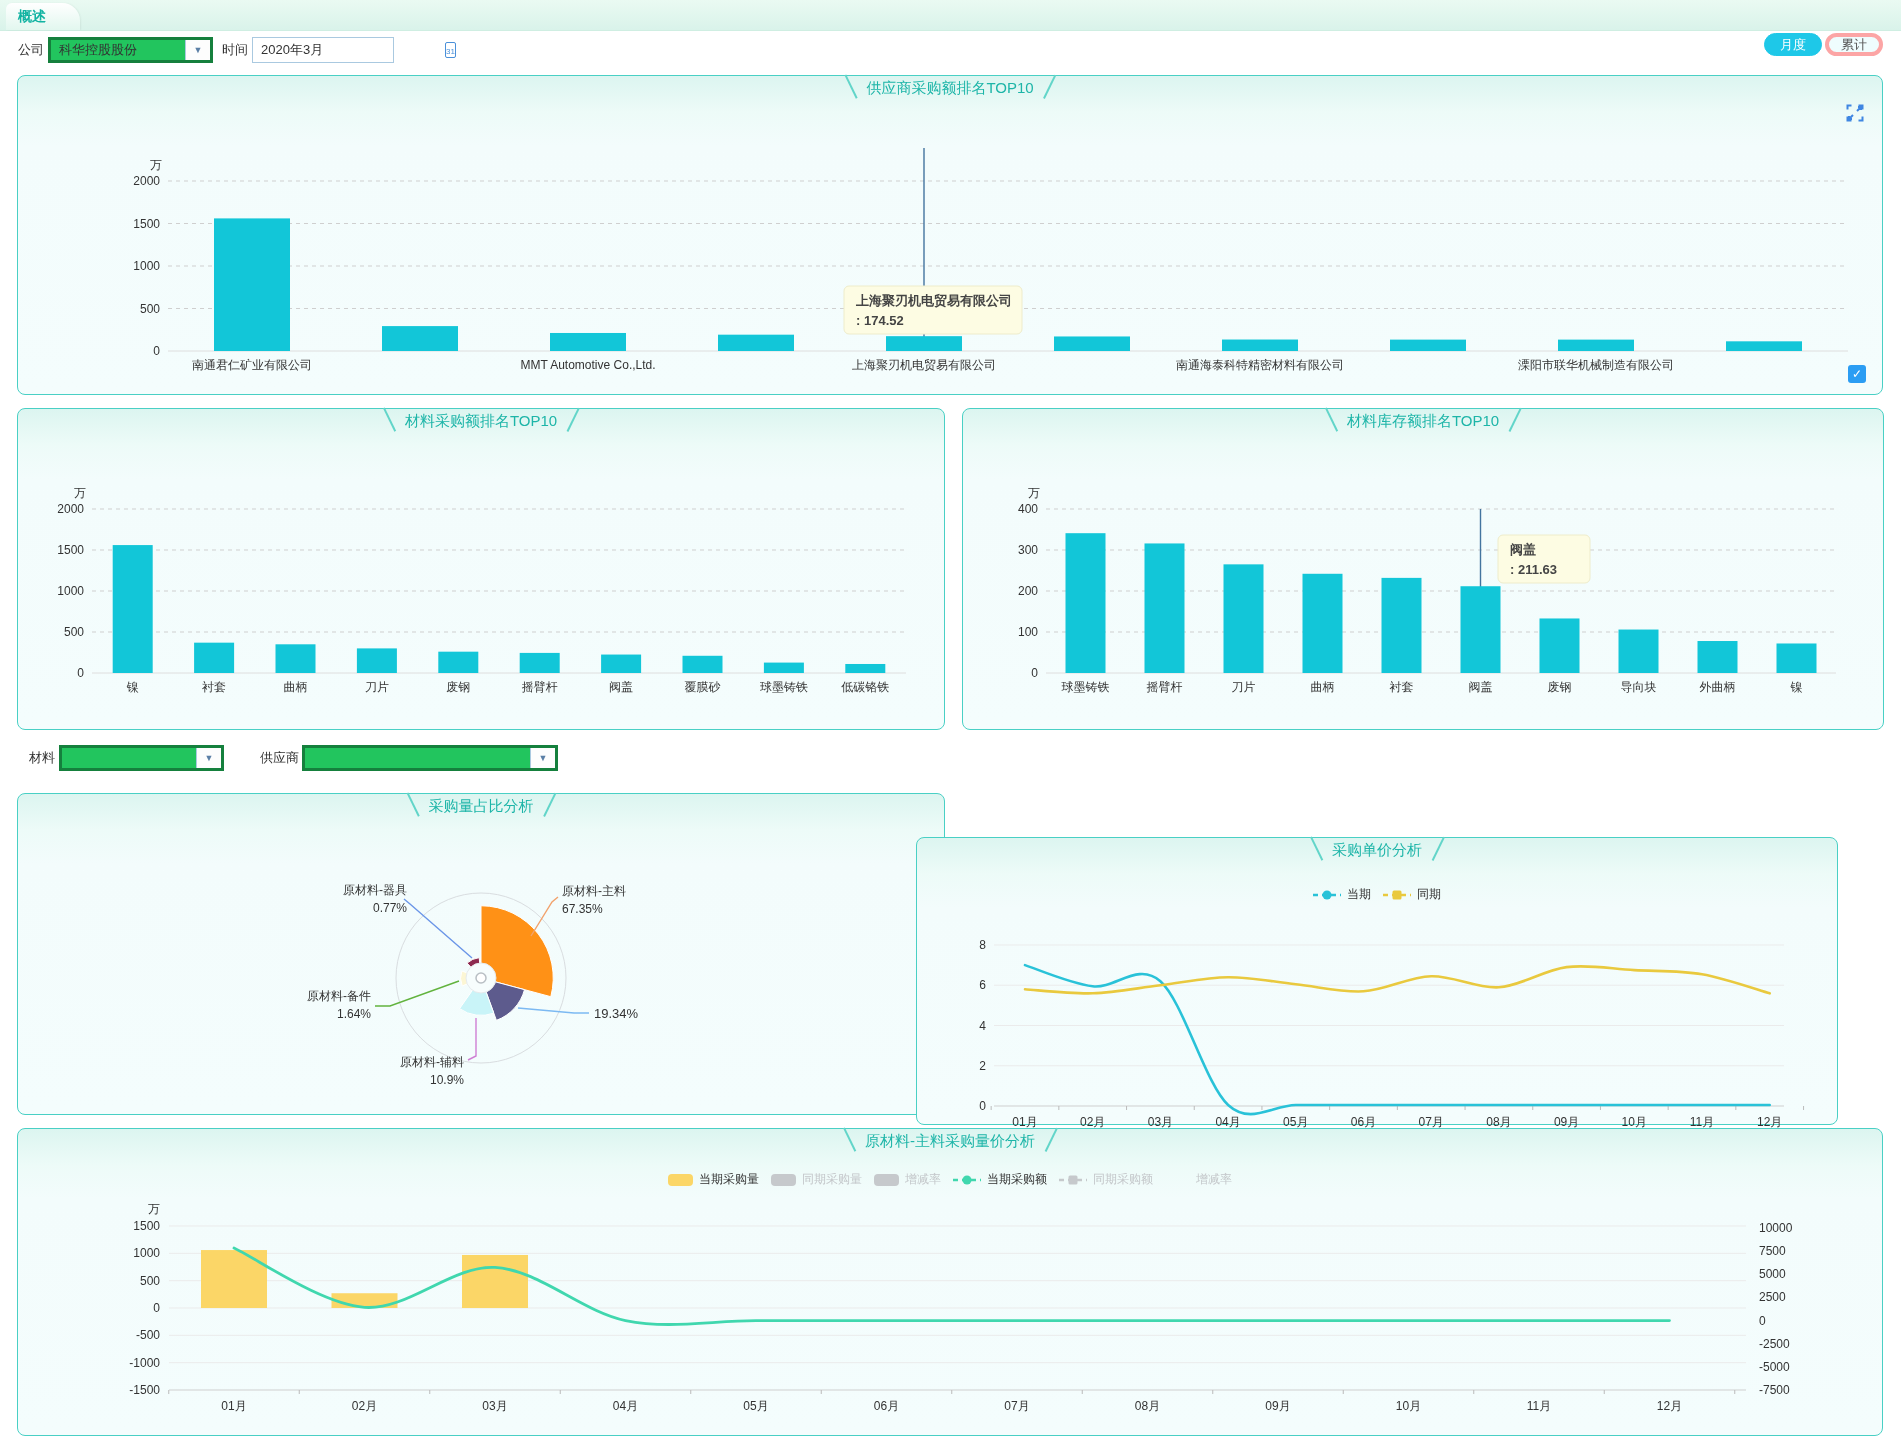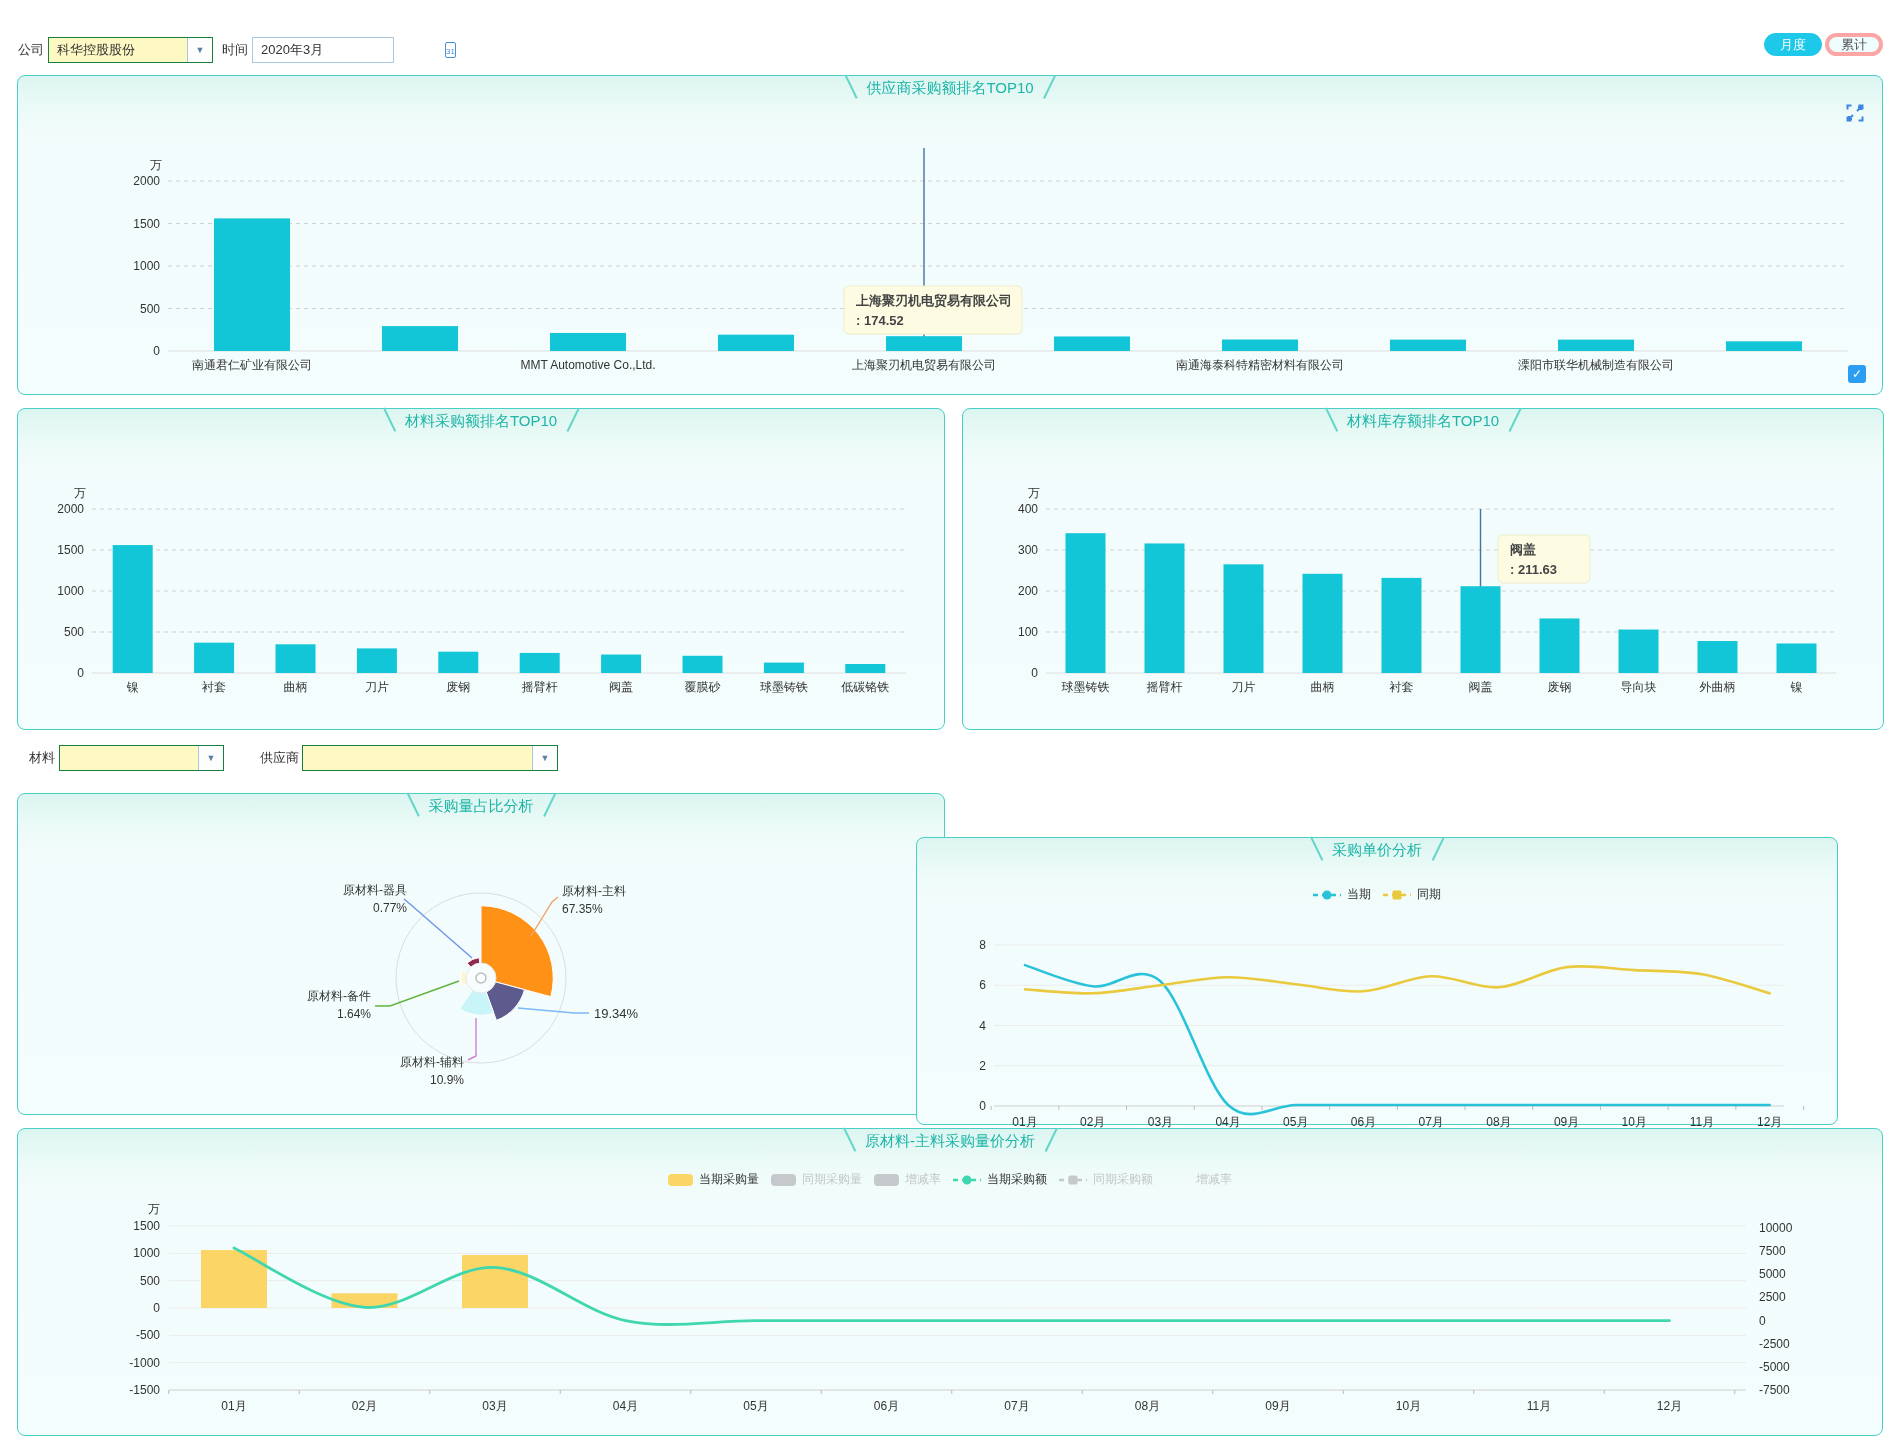--- a/index.html
+++ b/index.html
@@ -3,21 +3,21 @@
 <meta charset="utf-8">
 <style>
   html,body{margin:0;padding:0;background:#fff;font-family:"Liberation Sans",sans-serif;}
   #app{position:relative;width:1901px;height:1443px;overflow:hidden;background:#fff;}
   
   .tabstrip{position:absolute;left:0;top:0;width:100%;height:30px;background:linear-gradient(180deg,#eafaf2,#d9f3ea);border-bottom:1px solid #cfeee2;}
   .tab{position:absolute;left:6px;top:3px;height:27px;padding:0 34px 0 12px;display:flex;align-items:center;
        background:linear-gradient(180deg,#ffffff,#e2f7ef);border-radius:6px 18px 0 0;color:#12b3a2;font-weight:bold;font-size:14px;box-shadow:1px 0 2px rgba(0,0,0,.06);}
   
   .flabel{position:absolute;font-size:13px;color:#333;line-height:26px;}
-  .select{position:absolute;height:26px;background:#fef9c3;border:1px solid #15803d;display:flex;align-items:center;box-sizing:border-box;}
+  .select{position:absolute;height:26px;background:#22c55e;border:3px solid #15803d;display:flex;align-items:center;box-sizing:border-box;}
   .select .val{flex:1;font-size:13px;color:#333;padding:0 8px;white-space:nowrap;overflow:hidden;}
   .select .arr{width:24px;height:100%;border-left:1px solid #aac9e0;display:flex;align-items:center;justify-content:center;font-size:9px;color:#5b7fa6;background:#fdfdfd;}
   .tinput{position:absolute;height:26px;background:#fff;border:1px solid #aac9e0;box-sizing:border-box;display:flex;align-items:center;}
   .tinput input{border:none;outline:none;flex:1;font-size:13px;color:#333;padding:0 8px;font-family:inherit;background:transparent;}
   .calicon{width:16px;height:16px;border:1.5px solid #4a90d9;border-radius:2px;margin-right:6px;font-size:8px;color:#4a90d9;display:flex;align-items:flex-end;justify-content:center;box-sizing:border-box;line-height:8px;padding-bottom:1px;}
   .btn{position:absolute;height:23px;border-radius:12px;font-size:13px;display:flex;align-items:center;justify-content:center;box-sizing:border-box;cursor:pointer;}
   .btn-monthly{background:#1ec8e8;color:#fff;border:1px solid #1ec8e8;}
   .btn-cum{background:#effdfe;color:#555;border:4px solid #fca5a5;}
   
   .panel{position:absolute;border:1px solid #49d0c5;border-radius:8px;background:linear-gradient(180deg,#dcf5f0 0px,#edfbf8 36px,#f3fcfc 70px,#f4fdfd 100%);box-sizing:border-box;}
@@ -29,20 +29,25 @@
   .chk{position:absolute;right:16px;bottom:11px;width:18px;height:18px;background:#2b9df3;border-radius:3px;color:#fff;font-size:12px;display:flex;align-items:center;justify-content:center;cursor:pointer;}
   .legend-row{position:absolute;left:0;width:100%;display:flex;justify-content:center;gap:12px;align-items:center;}
   .legend-item{display:flex;align-items:center;gap:6px;font-size:12px;cursor:pointer;}
   text{font-family:"Liberation Sans",sans-serif;}
 </style>
 </head>
 <body>
 
 <div id="app">
 
+  <div class="tabstrip">
+    <div class="tab">
+      <span>概述</span>
+    </div>
+  </div>
 
   <span class="flabel" style="left:18px;top:37px;">公司</span>
   <div class="select" style="left:48px;top:37px;width:165px;">
     <span class="val">科华控股股份</span>
     <span class="arr">▼</span>
   </div>
   <span class="flabel" style="left:222px;top:37px;">时间</span>
   <div class="tinput" style="left:252px;top:37px;width:142px;">
     <input readonly="" value="2020年3月" style="">
     <span class="calicon">31</span>

